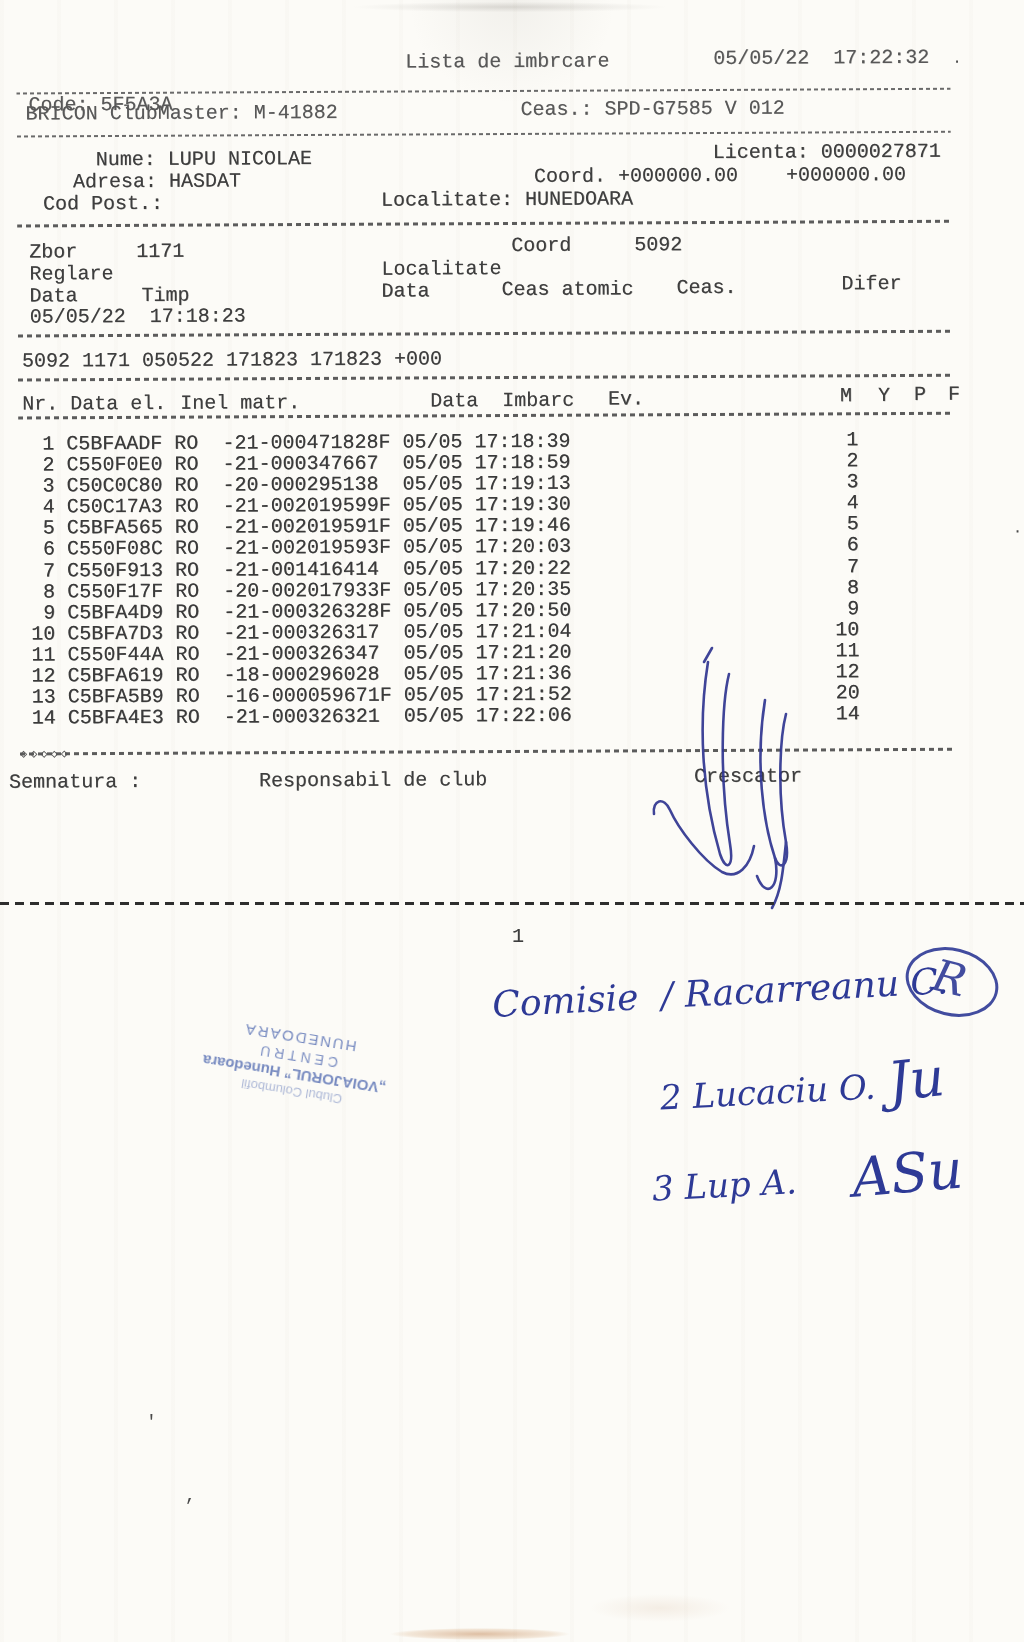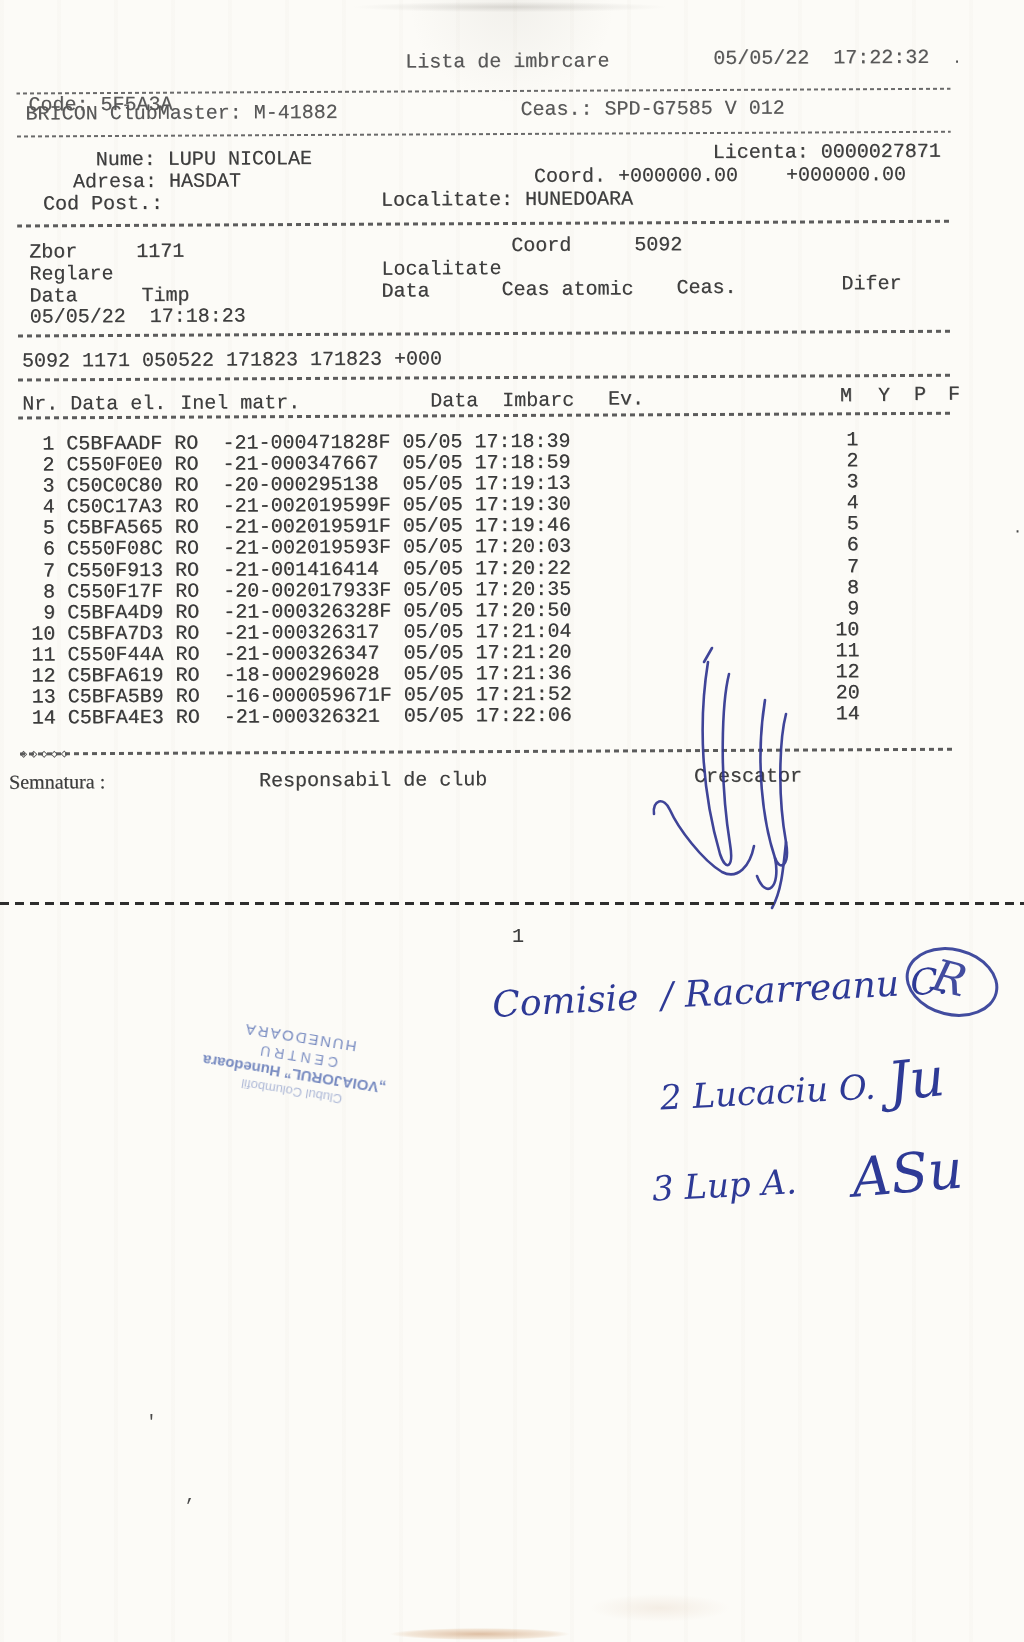--- a/index.html
+++ b/index.html
@@ -121,21 +121,21 @@
       <div class="trow"><span class="tleft">11 C550F44A RO  -21-000326347  05/05 17:21:20</span><span class="tnum">11</span></div>
       <div class="trow"><span class="tleft">12 C5BFA619 RO  -18-000296028  05/05 17:21:36</span><span class="tnum">12</span></div>
       <div class="trow"><span class="tleft">13 C5BFA5B9 RO  -16-000059671F 05/05 17:21:52</span><span class="tnum">20</span></div>
       <div class="trow"><span class="tleft">14 C5BFA4E3 RO  -21-000326321  05/05 17:22:06</span><span class="tnum">14</span></div>
     </div>
 
   <div class="sep" style="top:750px;">
     <span class="diamonds">◇◇◇◇◇</span>
   </div>
 
-  <span class="t" style="left:5px;top:768px;font-family:Liberation Serif, serif;">Semnatura :</span>
+  <span class="t" style="left:5px;top:768px;">Semnatura :</span>
   <span class="t" style="left:255px;top:768px;">Responsabil de club</span>
   <span class="t" style="left:690px;top:766px;">Crescator</span>
 
   <span class="mark" style="left:1010px;top:522px;">.</span>
 </div>
 
 <svg class="sig" width="1024" height="1642" viewBox="0 0 1024 1642">
   <g fill="none" stroke="#2f3590" stroke-width="2.6" stroke-linecap="round" opacity="0.92">
     <path d="M 704 662 L 712 648"></path>
     <path d="M 708 662 C 698 724, 702 792, 720 854 C 726 872, 734 868, 730 844 C 719 776, 722 702, 729 674"></path>

